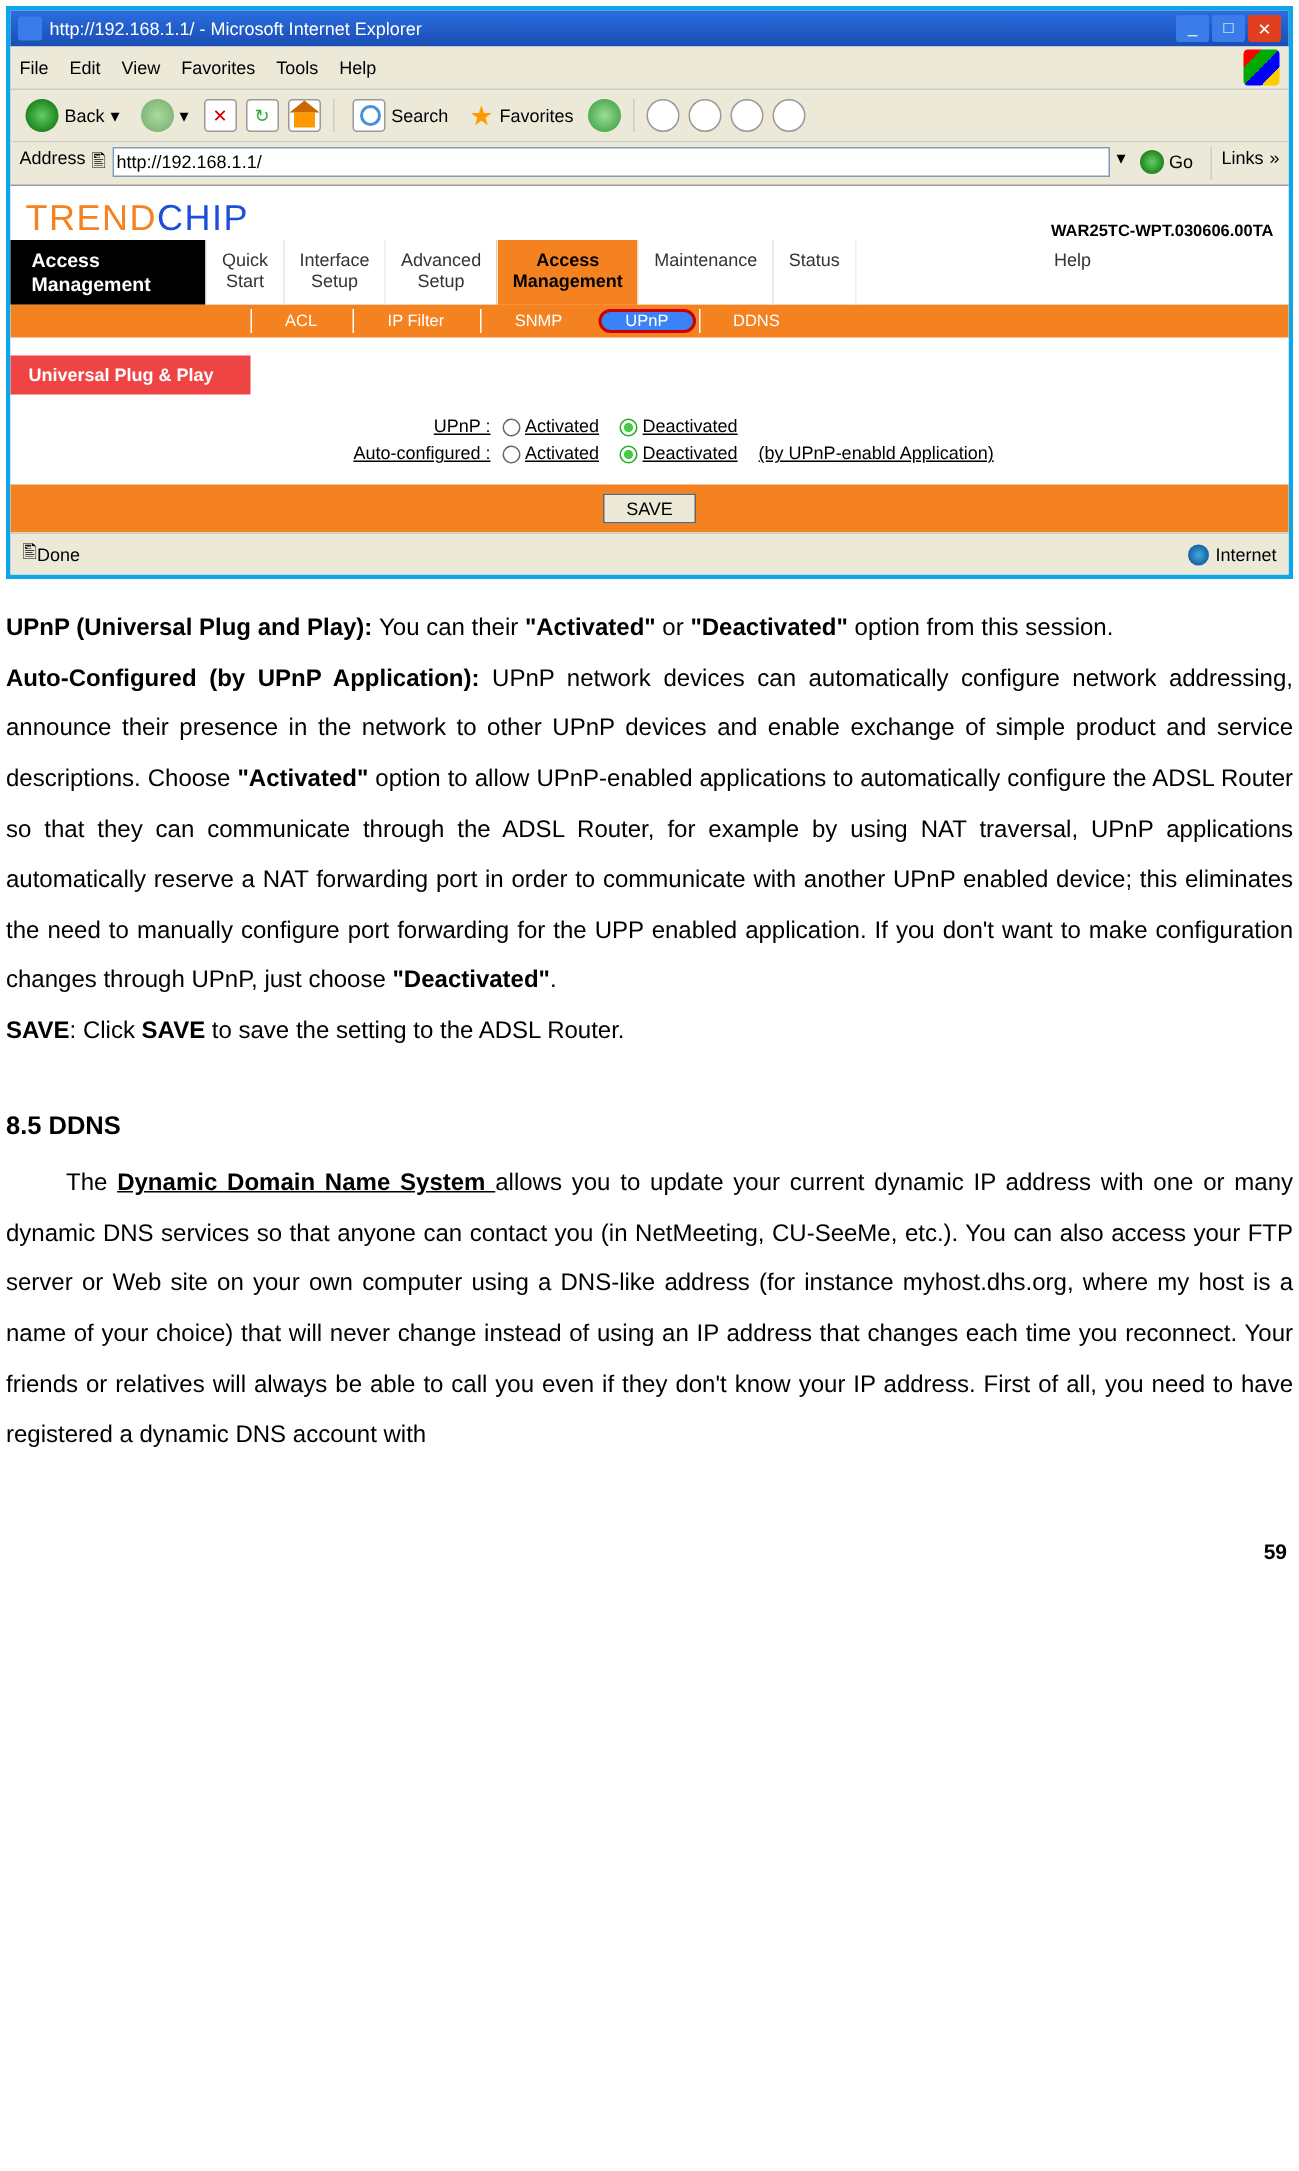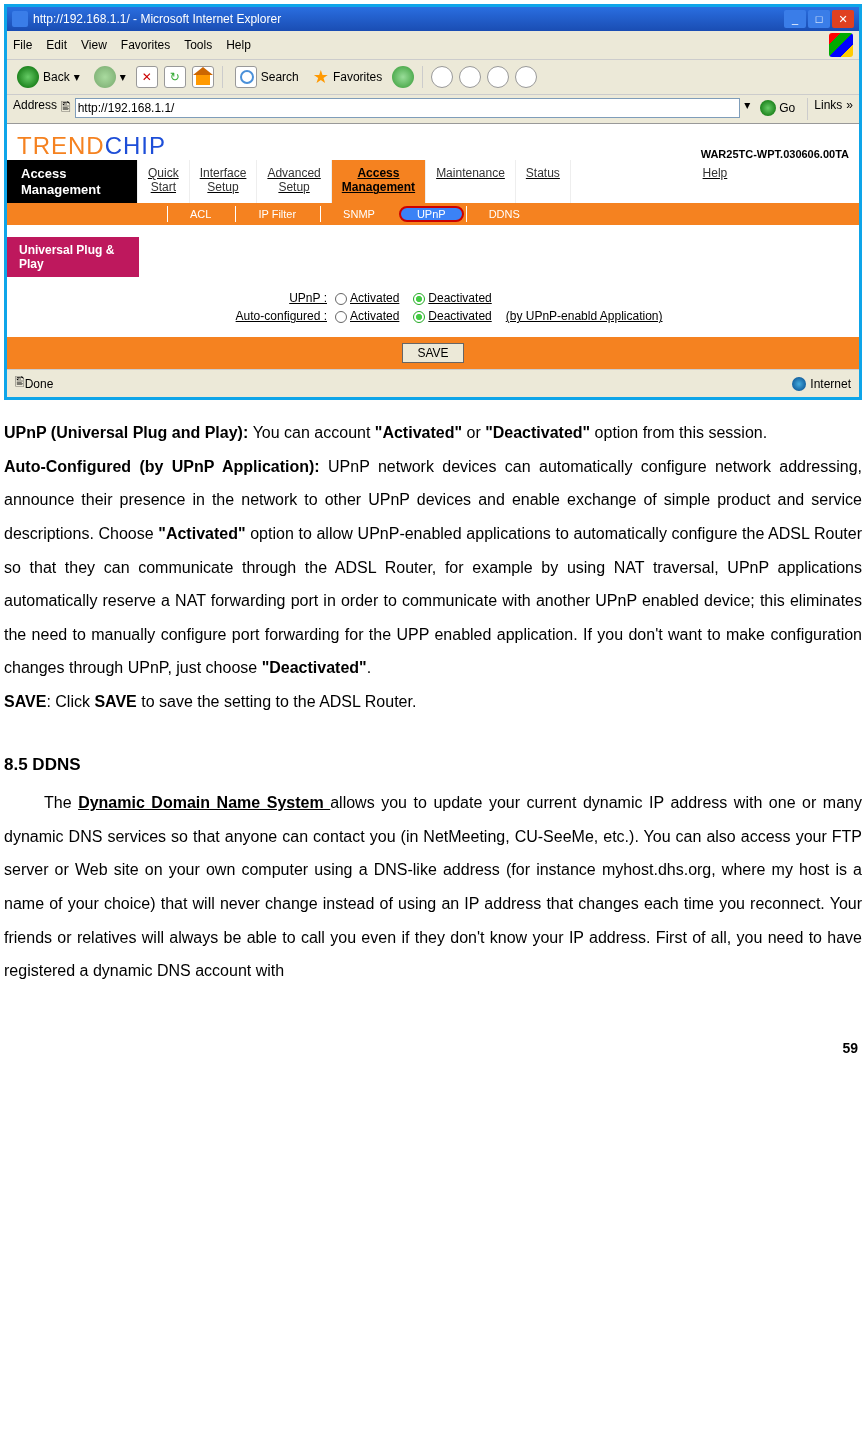--- a/index.html
+++ b/index.html
@@ -30,28 +30,28 @@
   .addrbar { background: #ece9d8; padding: 3px 6px; display: flex; align-items: flex-start; gap: 4px; border-bottom: 1px solid #999; font-size: 12px; }
   .addrbar input { flex: 1; font-size: 12px; padding: 2px; border: 1px solid #7f9db9; }
   .gobtn { display: inline-flex; align-items: center; gap: 3px; padding: 2px 6px; }
   .content { background: #fff; }
   .brand { padding: 8px 10px 0; display: flex; align-items: flex-end; }
   .brand-text { font-family: Arial Black, Arial; font-size: 24px; letter-spacing: 1px; }
   .brand-text .t1 { color: #f58220; }
   .brand-text .t2 { color: #1d4ed8; }
   .brand .spacer { flex: 1; }
   .fw { font-size: 11px; font-weight: bold; }
-  .navrow { display: flex; background: #f58220; align-items: stretch; text-decoration: underline; }
+  .navrow { display: flex; background: #f58220; align-items: stretch; }
   .nav-active { background: #000; color: #fff; font-weight: bold; padding: 6px 14px; font-size: 13px; line-height: 1.2; min-width: 130px; }
   .nav-tab { background: #fff; color: #333; padding: 6px 10px; font-size: 12px; text-align: center; line-height: 1.2; border-left: 1px solid #eee; }
   .nav-tab.active { background: #f58220; color: #000; font-weight: bold; }
   .subnav { background: #f58220; display: flex; padding: 3px 0 3px 160px; gap: 2px; font-size: 11px; color: #fff; }
   .subnav-item { padding: 2px 22px; border-left: 1px solid #fff; }
   .subnav-item.active { border: 2px solid #c00; border-radius: 10px; padding: 0 16px; background: #3b82f6; }
-  .section-label { background: #be185d; color: #fff; font-weight: bold; font-size: 12px; padding: 6px 12px; width: 132px; margin-top: 12px; }
+  .section-label { background: #ef4444; color: #fff; font-weight: bold; font-size: 12px; padding: 6px 12px; width: 160px; margin-top: 12px; }
   .form-area { padding: 10px 0 10px 200px; font-size: 12px; }
   .form-row { display: flex; align-items: center; margin: 4px 0; text-decoration: underline; }
   .form-row .lbl { width: 120px; text-align: right; margin-right: 8px; }
   .radio { width: 12px; height: 12px; border-radius: 50%; border: 1px solid #666; display: inline-block; margin-right: 3px; vertical-align: middle; }
   .radio.sel { border-color: #2a2; background: radial-gradient(#4c4 40%, #fff 45%); }
   .opt { margin-right: 14px; }
   .save-row { background: #f58220; text-align: center; padding: 6px; }
   .save-btn { background: #ece9d8; border: 1px solid #666; padding: 2px 14px; font-size: 12px; }
   .statusbar { background: #ece9d8; display: flex; padding: 3px 8px; font-size: 12px; border-top: 1px solid #ccc; align-items: center; }
   .statusbar .spacer { flex: 1; }
@@ -167,21 +167,21 @@
     <span>🖺</span>
     <span>Done</span>
     <span class="spacer"></span>
     <span class="globe"></span>
     <span>Internet</span>
   </div>
 </div>
 
 <div class="doc">
   <p>
-    <b>UPnP (Universal Plug and Play): </b><span>You can account </span><b>"Activated"</b><span> or </span><b>"Deactivated"</b><span> option from this session.</span>
+    <b>UPnP (Universal Plug and Play): </b><span>You can their </span><b>"Activated"</b><span> or </span><b>"Deactivated"</b><span> option from this session.</span>
   </p>
   <p>
     <b>Auto-Configured (by UPnP Application): </b><span>UPnP network devices can automatically configure network addressing, announce their presence in the network to other UPnP devices and enable exchange of simple product and service descriptions. Choose </span><b>"Activated"</b><span> option to allow UPnP-enabled applications to automatically configure the ADSL Router so that they can communicate through the ADSL Router, for example by using NAT traversal, UPnP applications automatically reserve a NAT forwarding port in order to communicate with another UPnP enabled device; this eliminates the need to manually configure port forwarding for the UPP enabled application.   If you don't want to make configuration changes through UPnP, just choose </span><b>"Deactivated"</b><span>.</span>
   </p>
   <p>
     <b>SAVE</b><span>: Click </span><b>SAVE</b><span> to save the setting to the ADSL Router.</span>
   </p>
   <div class="h2">8.5 DDNS</div>
   <p class="indent">
     <span>The </span><b><u>Dynamic Domain Name System </u></b><span>allows you to update your current dynamic IP address with one or many dynamic DNS services so that anyone can contact you (in NetMeeting, CU-SeeMe, etc.). You can also access your FTP server or Web site on your own computer using a DNS-like address (for instance myhost.dhs.org, where my host is a name of your choice) that will never change instead of using an IP address that changes each time you reconnect. Your friends or relatives will always be able to call you even if they don't know your IP address. First of all, you need to have registered a dynamic DNS account with</span>

